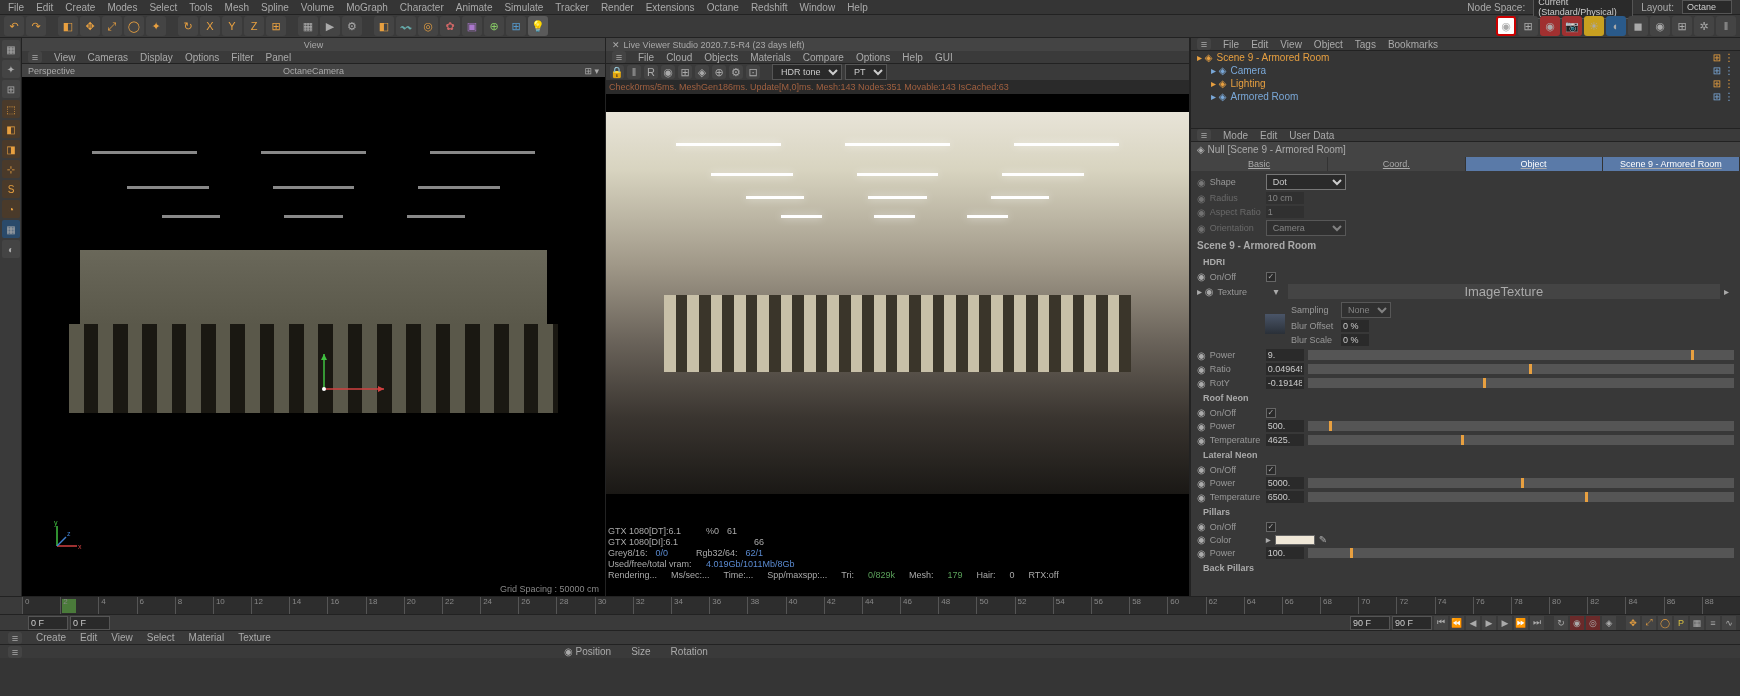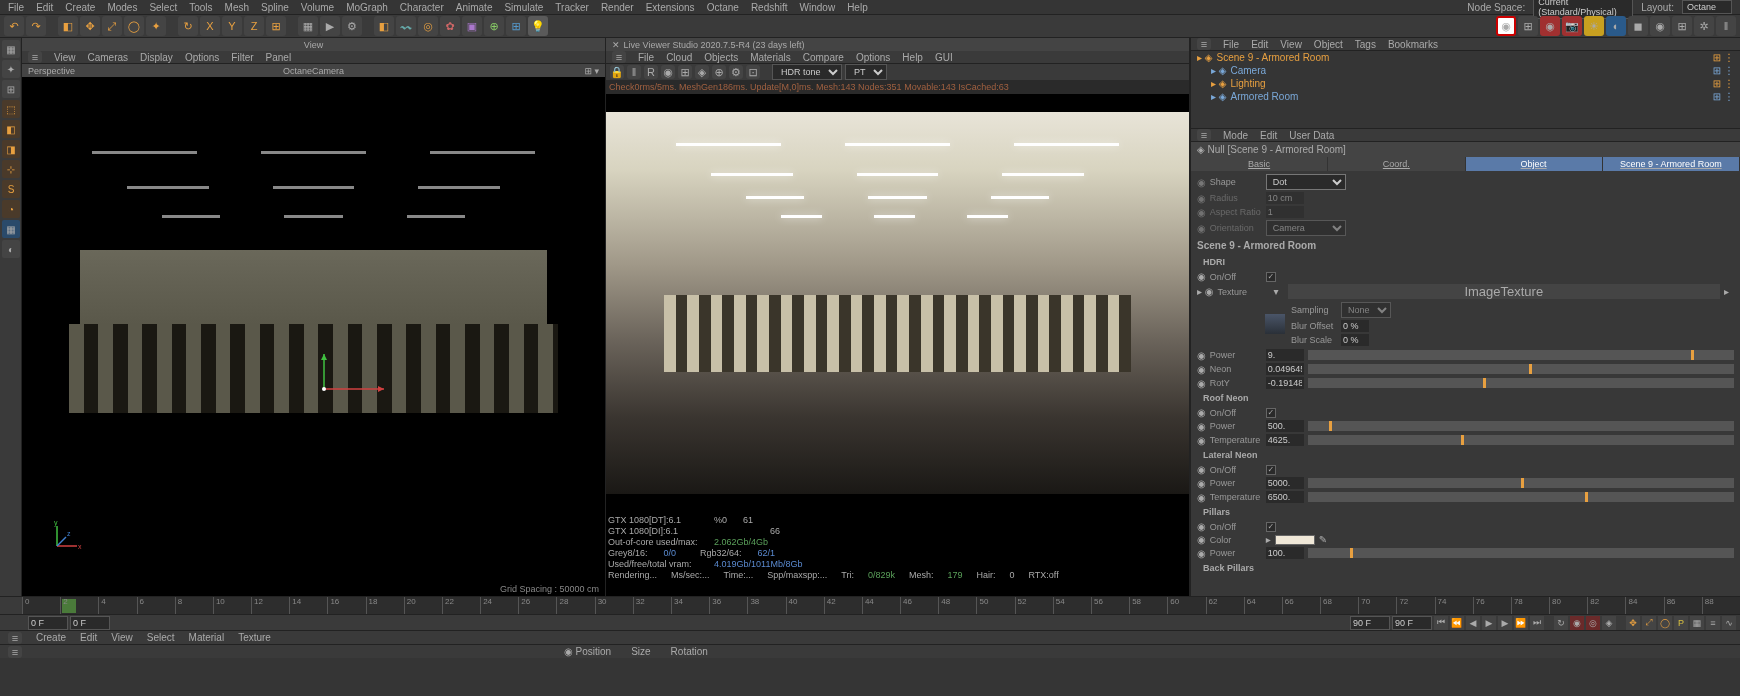--- a/index.html
+++ b/index.html
@@ -54,21 +54,21 @@
 .timeline { height: 18px; background: #3a3a3a; border-top: 1px solid #222; position: relative; display: flex; }
 .timeline-ruler { flex: 1; position: relative; background: #2d2d2d; }
 .timeline-tick { position: absolute; top: 0; font-size: 8px; color: #888; border-left: 1px solid #555; height: 100%; padding-left: 2px; }
 .timeline-marker { position: absolute; width: 14px; height: 14px; background: #4a7a3a; left: 40px; top: 2px; }
 .transport-row { height: 16px; background: #3a3a3a; display: flex; align-items: center; padding: 0 4px; gap: 2px; border-top: 1px solid #222; }
 .frame-input { background: #2a2a2a; width: 40px; font-size: 9px; padding: 1px 2px; color: #ccc; border: 1px solid #555; }
 .transport-btn { width: 14px; height: 14px; background: #444; display: flex; align-items: center; justify-content: center; cursor: pointer; font-size: 9px; }
 .bottom-menu { height: 14px; background: #3a3a3a; display: flex; align-items: center; padding: 0 8px; gap: 14px; border-top: 1px solid #222; }
 .status-bar { height: 14px; background: #3a3a3a; display: flex; align-items: center; padding: 0 8px; border-top: 1px solid #222; gap: 20px; }
 .stats-panel { position: absolute; bottom: 15px; left: 2px; font-size: 9px; line-height: 11px; }
-.stats-row { display: flex; gap: 16px; }
+.stats-row { display: flex; gap: 8px; }
 .stats-label { color: #aaa; width: 90px; }
 .stats-val-green { color: #5aa05a; }
 .stats-val-blue { color: #5a8ad0; }
 .render-stats { font-size: 9px; color: #a06040; padding: 2px 3px; }
 .grid-spacing { position: absolute; bottom: 2px; right: 6px; font-size: 9px; color: #888; }
 .hdr-dropdown { background: #2a2a2a; font-size: 9px; padding: 1px 4px; color: #ccc; border: 1px solid #555; }
 .texture-thumb { width: 20px; height: 20px; background: linear-gradient(180deg, #4a5568 0%, #2a3038 100%); }
 .axis-gizmo { position: absolute; bottom: 20px; left: 30px; width: 30px; height: 30px; }
 .center-gizmo { position: absolute; top: 55%; left: 50%; width: 80px; height: 60px; }
 </style>
@@ -274,27 +274,23 @@
               <span class="stats-label">GTX 1080[DT]:6.1</span>
               <span>%0</span>
               <span style="">61</span>
             </div>
           <div class="stats-row">
               <span class="stats-label">GTX 1080[DI]:6.1</span>
               <span></span>
               <span style="margin-left:40px">66</span>
             </div>
           <div class="stats-row">
-              <span class="stats-label">Out-of-core used/max:</span>
-              <span class="stats-val-green">2.062Gb/4Gb</span>
-            </div>
-          <div class="stats-row">
               <span>Grey8/16:</span>
               <span class="stats-val-blue">0/0</span>
-              <span style="margin-left:8px">Rgb32/64:</span>
+              <span style="margin-left:20px">Rgb32/64:</span>
               <span class="stats-val-blue">62/1</span>
             </div>
           <div class="stats-row">
               <span class="stats-label">Used/free/total vram:</span>
               <span class="stats-val-blue">4.019Gb/1011Mb/8Gb</span>
             </div>
           <div class="stats-row" style="gap:14px">
               <span>Rendering...</span>
               <span>Ms/sec:...</span>
               <span>Time:...</span>
@@ -402,21 +398,21 @@
       <div class="attr-row">
           <span>◉</span>
           <span class="attr-label">Power</span>
           <input class="attr-input" value="9." style="">
           <div class="attr-slider">
             <div class="attr-slider-thumb" style="left:90%"></div>
           </div>
         </div>
       <div class="attr-row">
           <span>◉</span>
-          <span class="attr-label">Neon</span>
+          <span class="attr-label">Ratio</span>
           <input class="attr-input" value="0.049645" style="">
           <div class="attr-slider">
             <div class="attr-slider-thumb" style="left:52%"></div>
           </div>
         </div>
       <div class="attr-row">
           <span>◉</span>
           <span class="attr-label">RotY</span>
           <input class="attr-input" value="-0.191489" style="">
           <div class="attr-slider">

